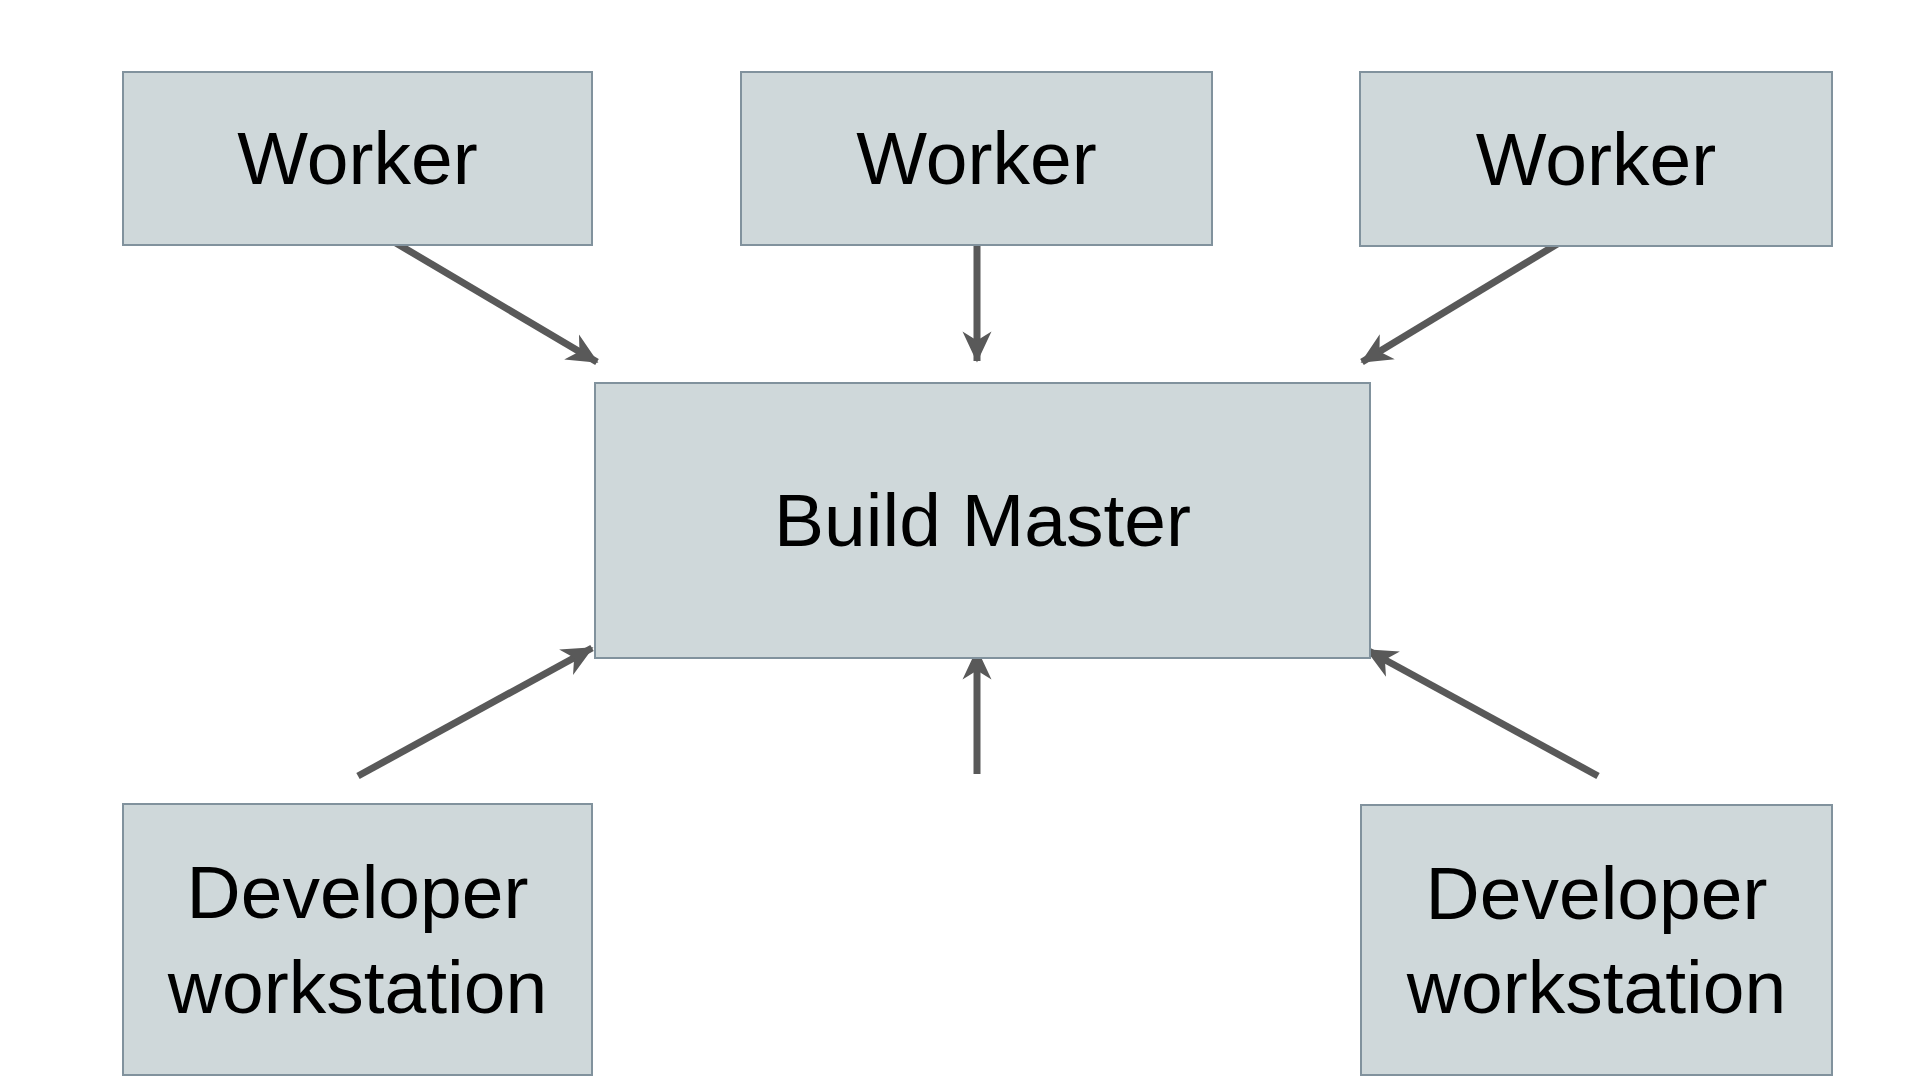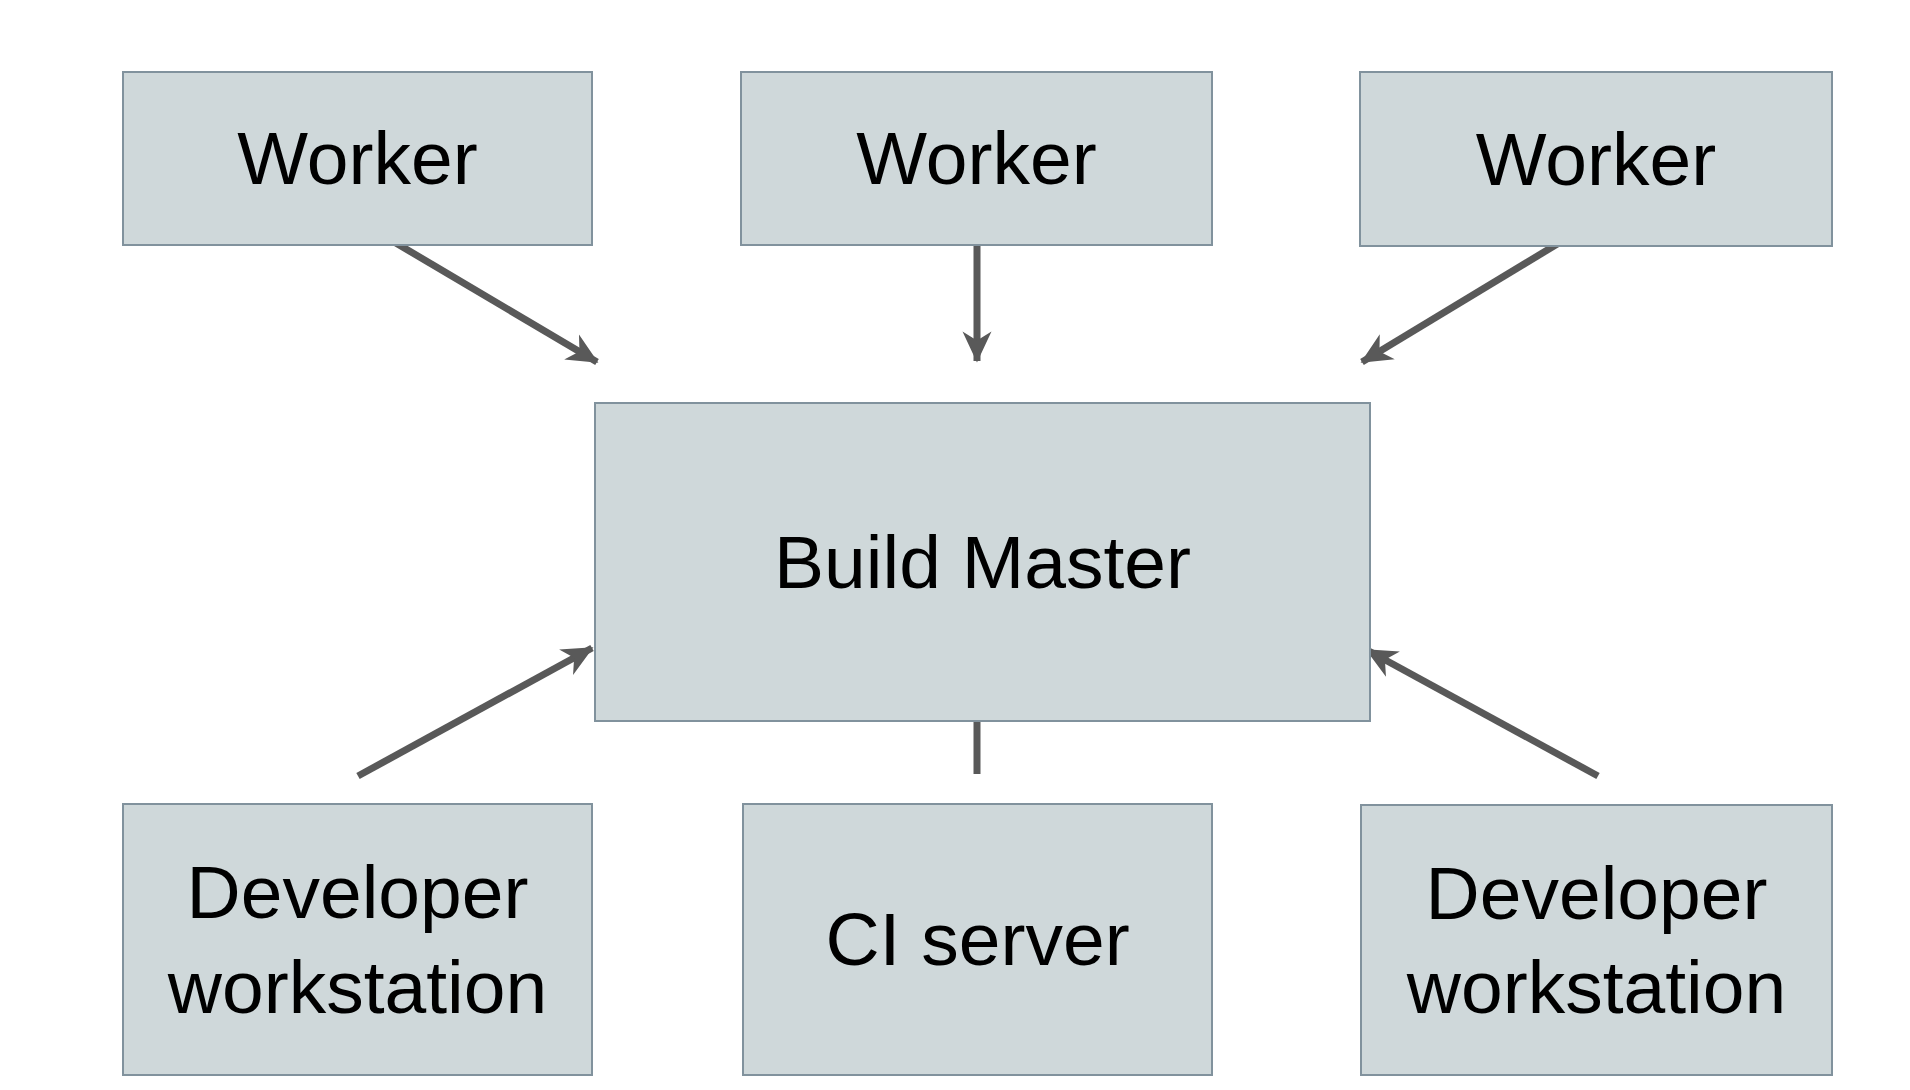--- a/index.html
+++ b/index.html
@@ -32,21 +32,21 @@
     color: var(--text);
     font-size: 75px;
     line-height: 1.26;
     padding: 0 12px;
     margin-top: 28px;
   }
   
   .n-worker-1     { left: 122px;  top: 43px;  width: 471px; height: 175px; }
   .n-worker-2     { left: 740px;  top: 43px;  width: 473px; height: 175px; }
   .n-worker-3     { left: 1359px; top: 43px;  width: 474px; height: 176px; }
-  .n-build-master { left: 594px;  top: 374px; width: 777px; height: 320px; }
+  .n-build-master { left: 594px;  top: 354px; width: 777px; height: 277px; }
   .n-dev-left     { left: 122px;  top: 775px; width: 471px; height: 273px; }
   .n-ci-server    { left: 742px;  top: 775px; width: 471px; height: 273px; }
   .n-dev-right    { left: 1360px; top: 776px; width: 473px; height: 272px; }
 
   svg.edges {
     position: absolute;
     left: 0; top: 0;
     width: 1910px;
     height: 1090px;
     pointer-events: none;
@@ -89,21 +89,18 @@
   </div>
 
   <div class="node n-build-master">
     <span>Build Master</span>
   </div>
 
   <div class="node n-dev-left">
     <span>Developer workstation</span>
   </div>
 
-  <div class="node n-ci-server">
-    <span>CI server</span>
-  </div>
 
   <div class="node n-dev-right">
     <span>Developer workstation</span>
   </div>
 
 </div>
 
 </body></html>

